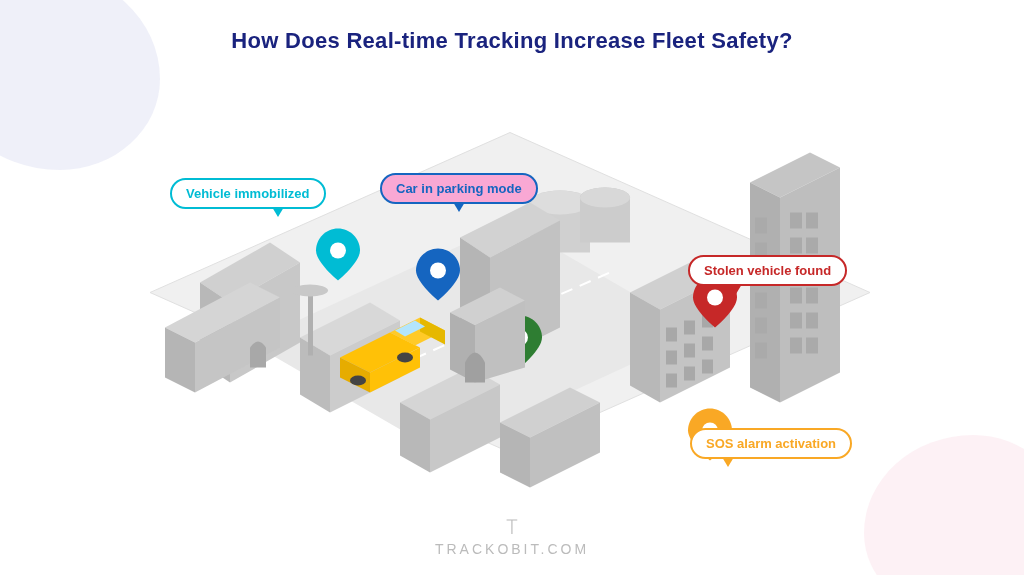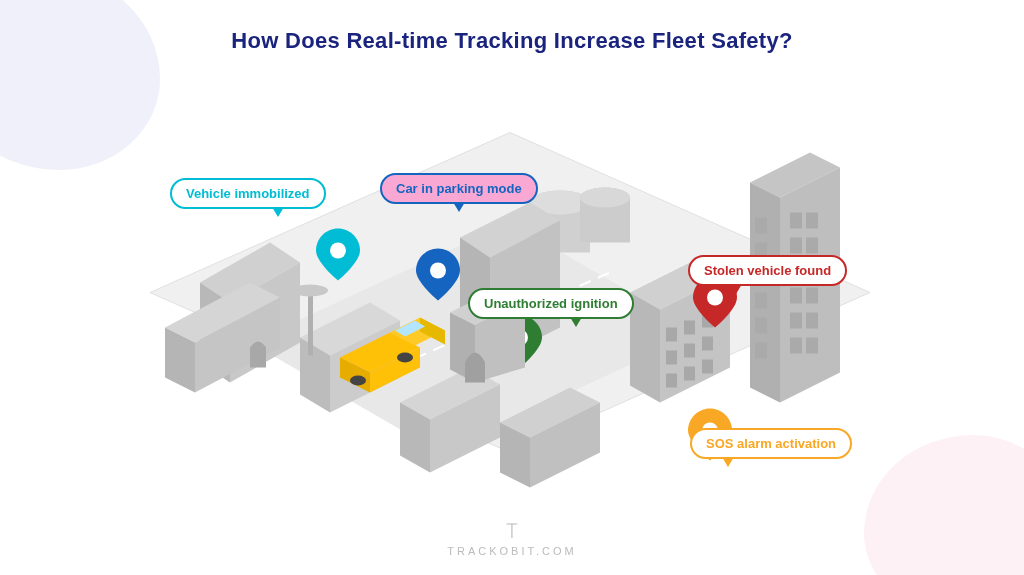--- a/index.html
+++ b/index.html
@@ -170,21 +170,21 @@
       flex-direction: column;
       align-items: center;
       gap: 2px;
     }
     .brand-logo {
       color: #bbb;
       font-size: 20px;
       font-weight: 300;
     }
     .brand-text {
-      font-size: 11px;
+      font-size: 14px;
       letter-spacing: 3px;
       color: #bbb;
       font-weight: 400;
     }
   </style>
 </head>
 <body>
 
 <div class="blob-top-left"></div>
 <div class="blob-bottom-right"></div>
@@ -318,21 +318,20 @@
 
     <polygon points="400,240 450,215 475,228 425,253" fill="#d0d0d0"></polygon>
     <polygon points="400,240 425,253 425,310 400,297" fill="#b0b0b0"></polygon>
     <polygon points="425,253 475,228 475,295 425,310" fill="#c0c0c0"></polygon>
     <path d="M415,290 Q425,270 435,290 L435,310 L415,310 Z" fill="#a0a0a0"></path>
 
   </svg>
 
   <div class="tooltip tooltip-immobilized">Vehicle immobilized</div>
   <div class="tooltip tooltip-parking">Car in parking mode</div>
-  <div class="tooltip tooltip-ignition">Unauthorized ignition</div>
   <div class="tooltip tooltip-stolen">Stolen vehicle found</div>
   <div class="tooltip tooltip-sos">SOS alarm activation</div>
 
 </div>
 
 <div class="brand">
   <div class="brand-logo">⟙</div>
   <div class="brand-text">TRACKOBIT.COM</div>
 </div>
 

